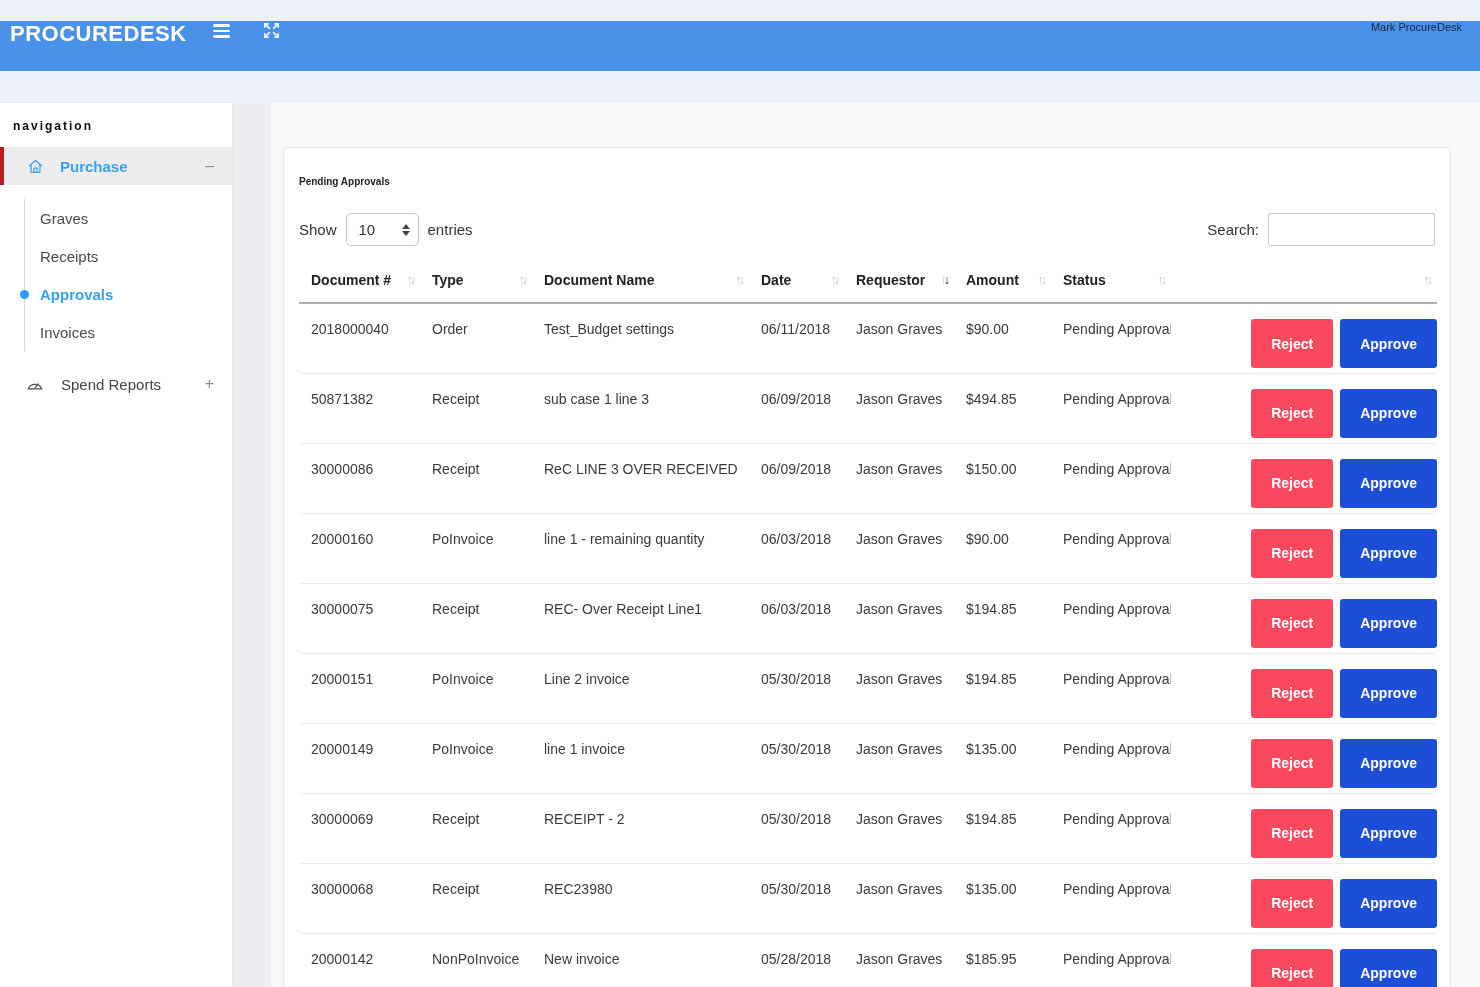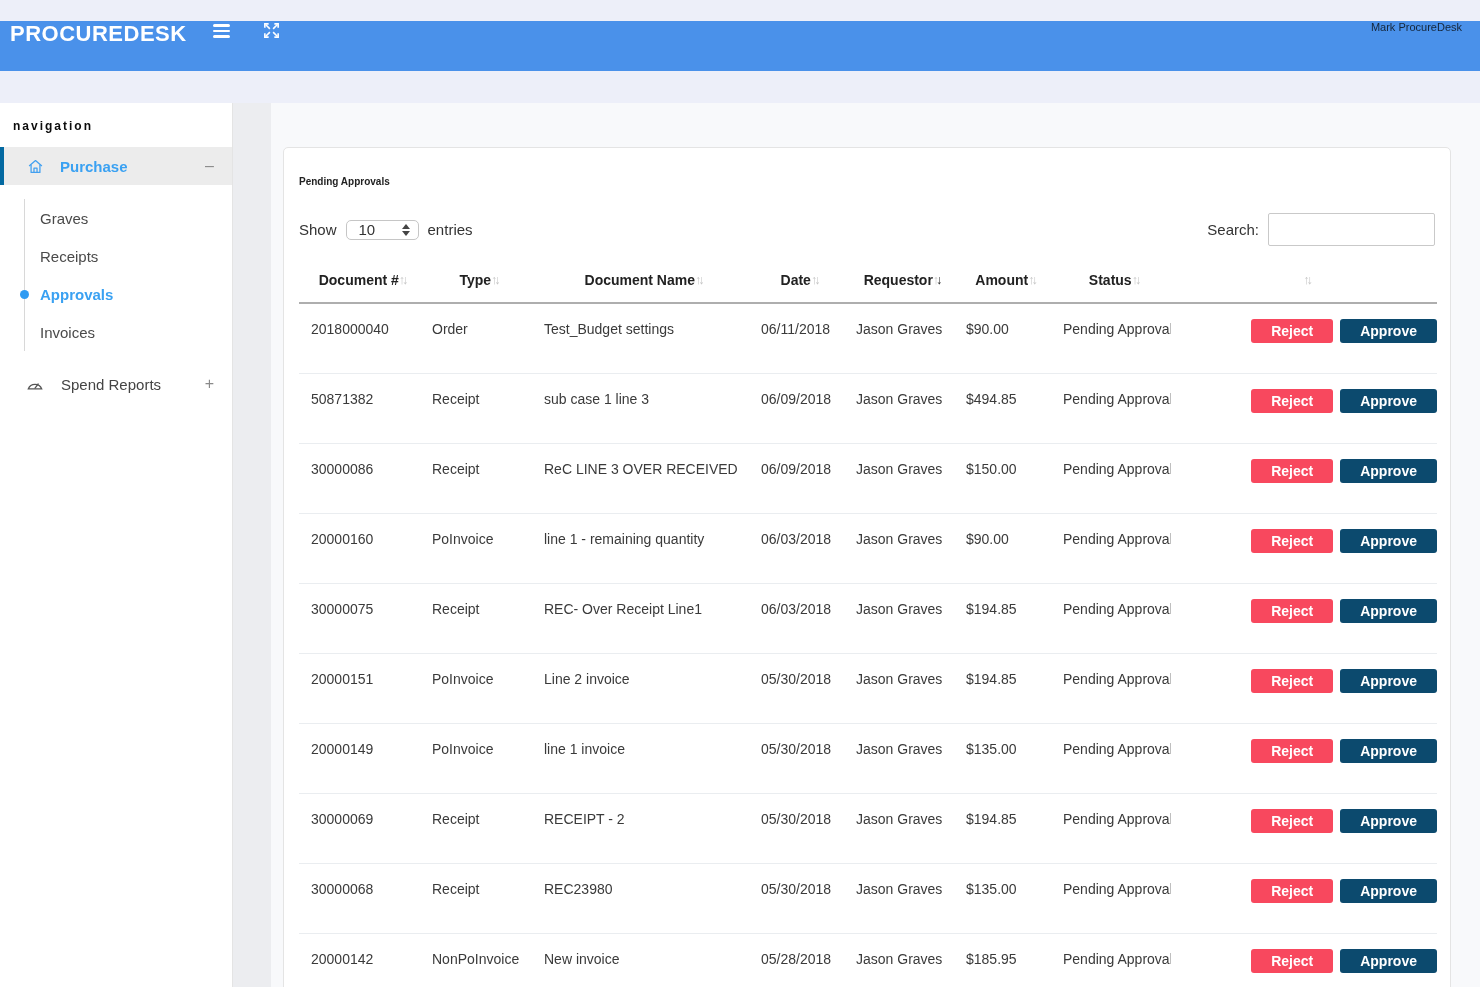--- a/index.html
+++ b/index.html
@@ -37,21 +37,21 @@
   }
   .nav-label {
     font-size: 12px; font-weight: bold; color: #0c0c0c;
     letter-spacing: 2px; padding: 6px 0 14px 13px;
   }
   .nav-item {
     height: 38px; display: flex; align-items: center;
     font-size: 15px; color: #444; cursor: pointer;
   }
   .nav-item.purchase {
-    background: #ececec; border-left: 4px solid #0369a1;
+    background: #ececec; border-left: 4px solid #b91c1c;
   }
   .nav-item.purchase .nav-ic { margin-left: 23px; }
   .nav-item.purchase .nav-text { margin-left: 16px; color: #3aa1f2; font-weight: bold; }
   .nav-item .tail {
     margin-left: auto; margin-right: 18px; color: #8a8a8a;
     font-size: 16px; line-height: 1; cursor: pointer;
   }
   .subnav { list-style: none; margin: 14px 0 0 24px; border-left: 1px solid #d8d8d8; }
   .subnav li {
     position: relative; height: 38px; display: flex; align-items: center;
@@ -73,56 +73,56 @@
     width: 1168px; height: 850px; background: #fff;
     border: 1px solid #e4e4e4; border-radius: 5px;
     padding: 0 15px; overflow: hidden;
   }
   .card h2 { font-size: 10px; color: #222; margin-top: 28px; }
   .controls {
     margin-top: 26px; display: flex; align-items: center; justify-content: space-between;
   }
   .show-group { display: flex; align-items: center; font-size: 15px; color: #333; }
   .select {
-    width: 73px; height: 20px; border: 1px solid #c6c6c6; border-radius: 5px;
+    width: 73px; height: 33px; border: 1px solid #c6c6c6; border-radius: 5px;
     margin: 0 9px; display: flex; align-items: center; padding: 0 8px 0 12px;
     font-size: 15px; cursor: pointer; background: #fff;
   }
   .select .spin { margin-left: auto; display: flex; flex-direction: column; align-items: center; }
   .select .spin i { display: block; width: 0; height: 0; border-left: 4px solid transparent; border-right: 4px solid transparent; }
   .select .spin .up { border-bottom: 5px solid #444; margin-bottom: 2px; }
   .select .spin .dn { border-top: 5px solid #444; }
   .search-group { display: flex; align-items: center; font-size: 15px; color: #333; }
   .search-group input {
     width: 167px; height: 33px; border: 1px solid #c9c9c9; border-radius: 2px;
     margin-left: 9px; padding: 0 8px; font-size: 14px; font-family: inherit;
   }
   
   table { width: 100%; border-collapse: collapse; margin-top: 26px; table-layout: fixed; }
   thead th {
     font-size: 14px; color: #222; text-align: left;
     padding: 0 4px 14px 12px; border-bottom: 2px solid #aeaeae;
     cursor: pointer; white-space: nowrap;
   }
-  thead th .th-inner { display: flex; align-items: center; justify-content: center; }
+  thead th .th-inner { display: flex; align-items: center; justify-content: space-between; }
   .sort { font-size: 12.5px; color: #c6c6c6; letter-spacing: -3px; padding-right: 3px; }
   .sort .active { color: #2e2e2e; font-weight: bold; }
   tbody td {
     height: 70px; vertical-align: top; padding: 17px 4px 0 12px;
     font-size: 14px; color: #3a3a3a; white-space: nowrap; overflow: hidden;
   }
   tbody tr + tr td { border-top: 1px solid #eaedf0; }
   td.actions { padding: 15px 0 0 0; text-align: right; }
   .btn {
-    height: 24px; border: none; border-radius: 3px; color: #fff;
+    height: 49px; border: none; border-radius: 3px; color: #fff;
     font-size: 14px; font-weight: bold; font-family: inherit;
     padding: 0 20px; cursor: pointer;
   }
   .btn.reject { background: #f8485e; margin-right: 7px; }
-  .btn.approve { background: #0c4a6e; }
+  .btn.approve { background: #1d4ed8; }
   svg { display: block; }
 </style>
 </head>
 <body>
 
 <div class="topstrip"></div>
 
 <header class="topbar">
   <div class="brand">PROCUREDESK</div>
   <div class="hamburger">

